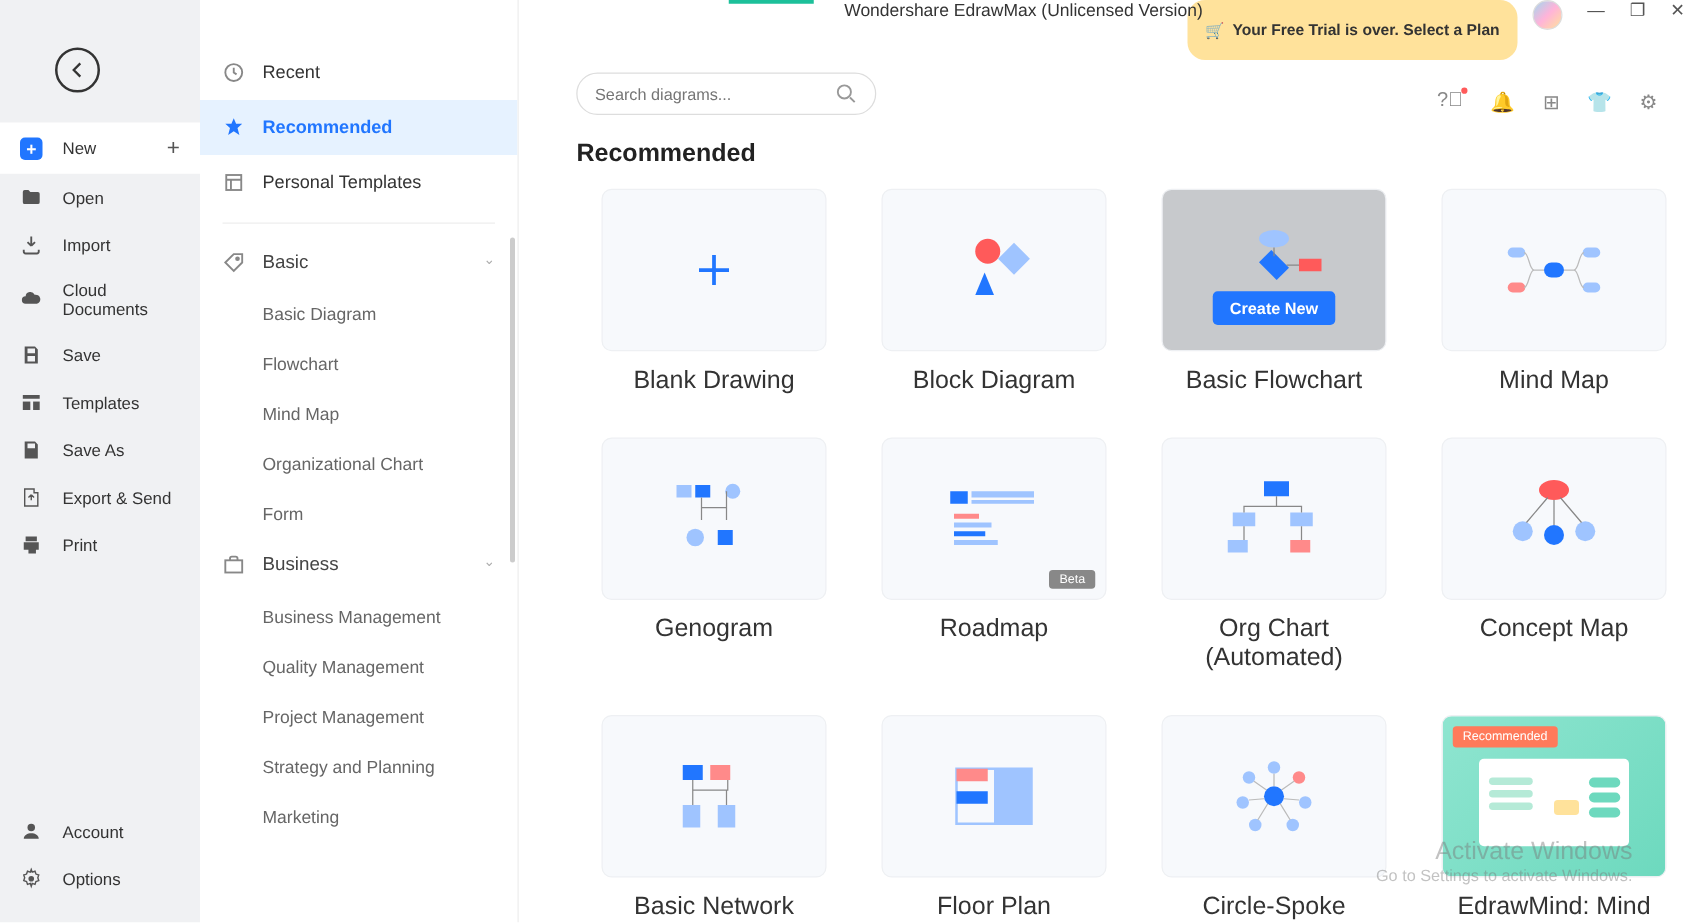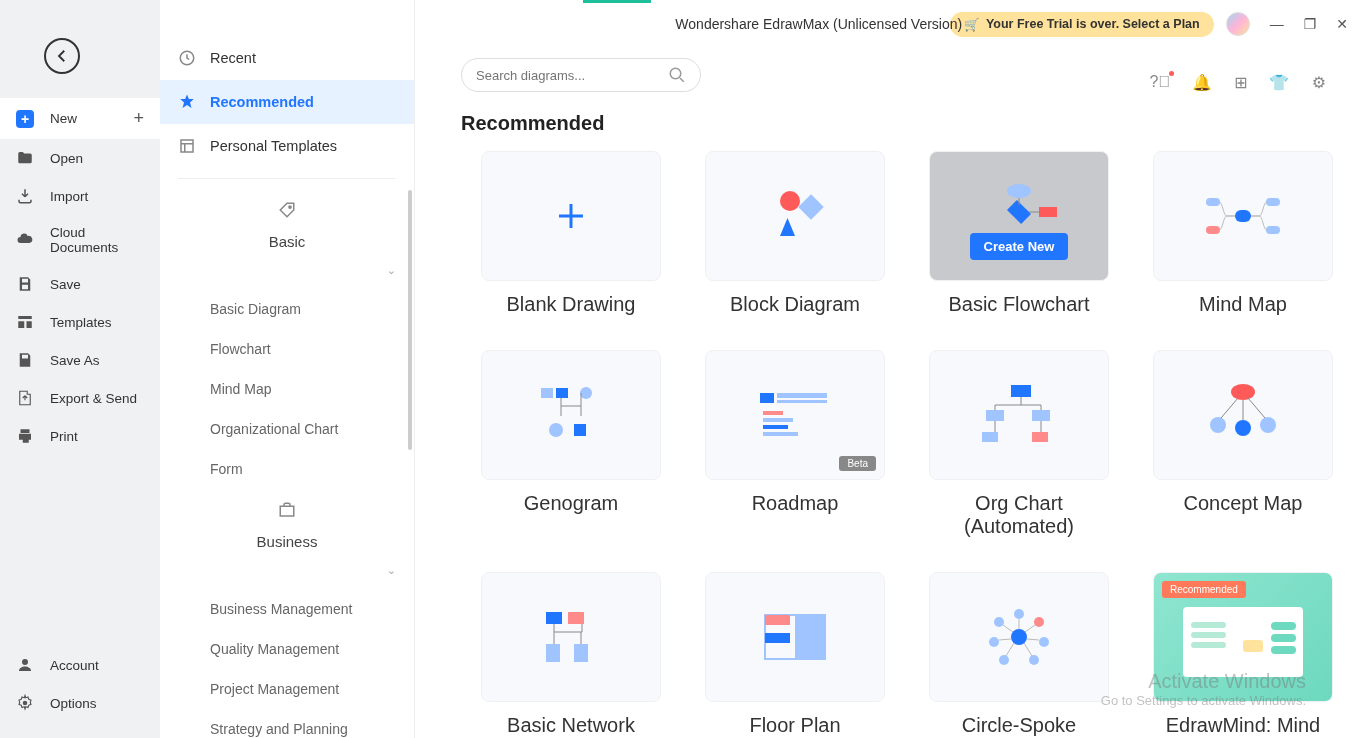--- a/index.html
+++ b/index.html
@@ -15,27 +15,27 @@
 .nav-spacer { flex: 1; }
 .new-badge { width: 18px; height: 18px; background: #2176ff; border-radius: 4px; display: flex; align-items: center; justify-content: center; color: #fff; font-size: 14px; font-weight: bold; }
 
 .sidebar-mid { width: 255px; background: #fff; border-right: 1px solid #eee; overflow-y: auto; position: relative; }
 .sidebar-mid::after { content: ''; position: absolute; right: 2px; top: 190px; width: 4px; height: 260px; background: #ccc; border-radius: 2px; }
 .mid-item { display: flex; align-items: center; padding: 13px 18px; font-size: 14.5px; color: #333; cursor: pointer; gap: 14px; }
 .mid-item.selected { background: #e6f2ff; color: #2176ff; font-weight: 600; }
 .mid-item .m-icon { width: 18px; height: 18px; display: flex; align-items: center; justify-content: center; color: #888; }
 .mid-item.selected .m-icon { color: #2176ff; }
 .mid-divider { height: 1px; background: #eee; margin: 10px 18px; }
-.mid-cat { display: flex; align-items: center; padding: 12px 18px; font-size: 15px; color: #444; cursor: pointer; gap: 14px; flex-direction: column; }
+.mid-cat { display: flex; padding: 12px 18px; font-size: 15px; color: #444; cursor: pointer; gap: 14px; }
 .mid-cat .m-icon { width: 18px; height: 18px; color: #888; }
 .mid-cat .chev { margin-left: auto; color: #aaa; font-size: 11px; }
 .mid-sub { padding: 12px 18px 12px 50px; font-size: 14px; color: #666; cursor: pointer; }
 
 .main { flex: 1; display: flex; flex-direction: column; overflow: hidden; }
-.titlebar { height: 48px; display: flex; align-items: center; position: relative; }
+.titlebar { height: 48px; display: flex; position: relative; }
 .app-title { position: absolute; left: 50%; transform: translateX(-75%); font-size: 14px; color: #333; }
 .title-accent { position: absolute; top: 0; left: 168px; width: 68px; height: 3px; background: #1dc09a; }
 .trial-pill { margin-left: auto; background: #ffe29b; border-radius: 14px; padding: 5px 14px; font-size: 12.5px; font-weight: 600; color: #333; display: flex; align-items: center; gap: 6px; }
 .avatar { width: 24px; height: 24px; border-radius: 50%; background: linear-gradient(135deg, #a0d8ef, #ffb3d9, #ffe29b); margin-left: 12px; border: 1px solid #ddd; }
 .win-ctrl { display: flex; gap: 20px; margin: 0 18px 0 20px; }
 .win-ctrl span { font-size: 14px; color: #555; cursor: pointer; }
 
 .toolbar { display: flex; align-items: flex-end; padding: 10px 40px 20px 46px; }
 .search { display: flex; align-items: center; border: 1px solid #ddd; border-radius: 18px; padding: 7px 14px; width: 240px; }
 .search input { border: none; outline: none; flex: 1; font-size: 13px; background: transparent; }

